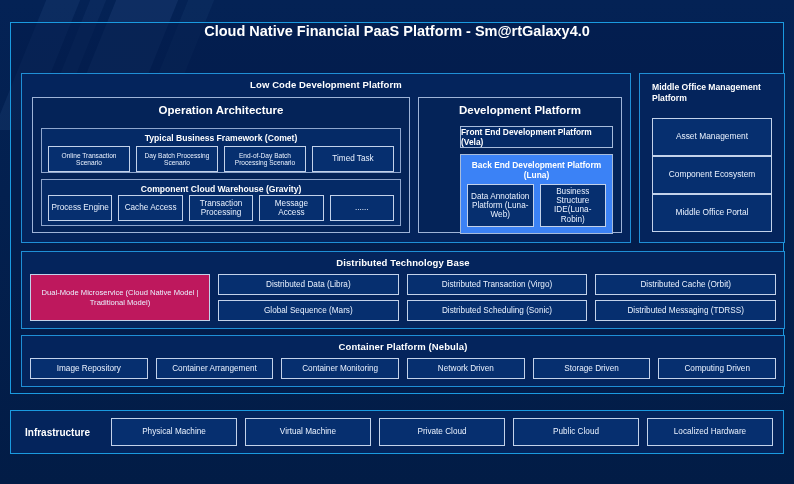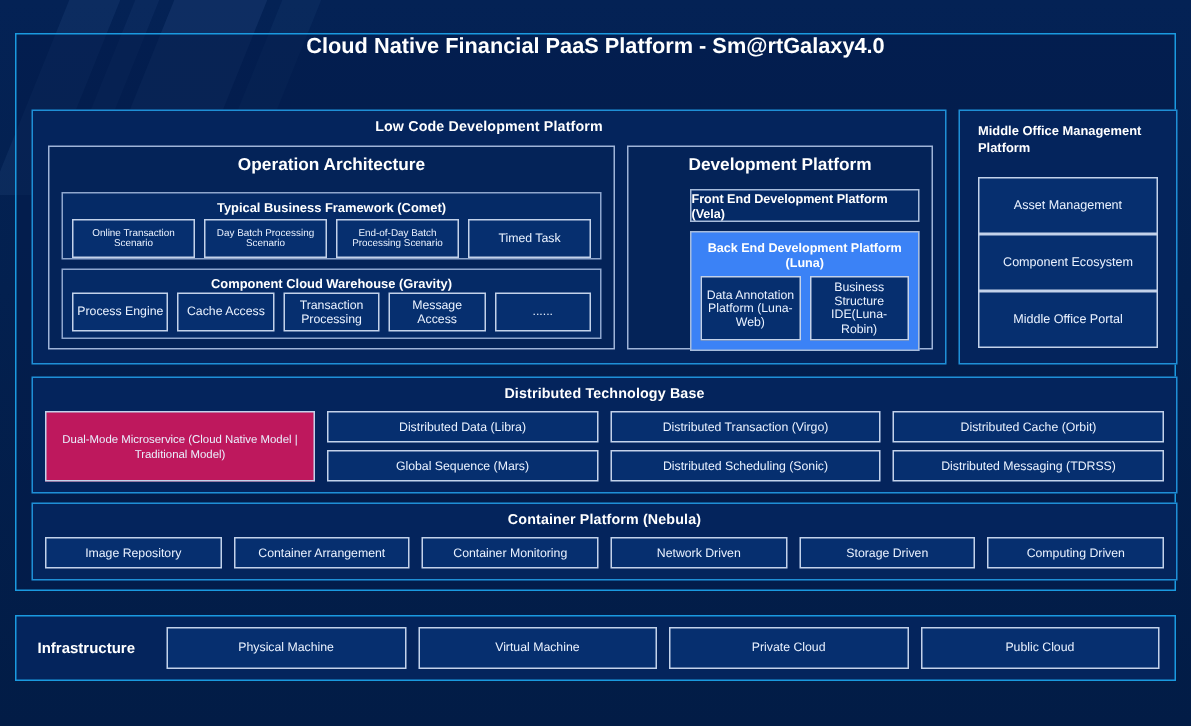--- a/index.html
+++ b/index.html
@@ -330,15 +330,16 @@
     </div>
 
   </div>
 
   <div id="infra-panel">
     <div id="infra-label">Infrastructure</div>
     <div class="chip">Physical Machine</div>
     <div class="chip">Virtual Machine</div>
     <div class="chip">Private Cloud</div>
     <div class="chip">Public Cloud</div>
+    <div class="chip">Localized Hardware</div>
   </div>
 
 </div>
 
 </body></html>

